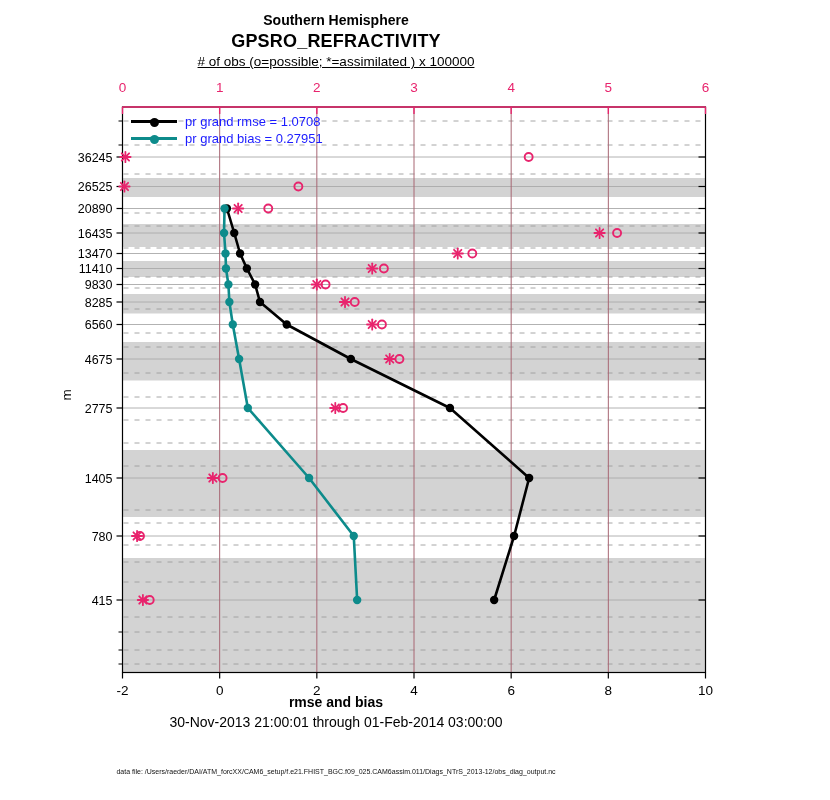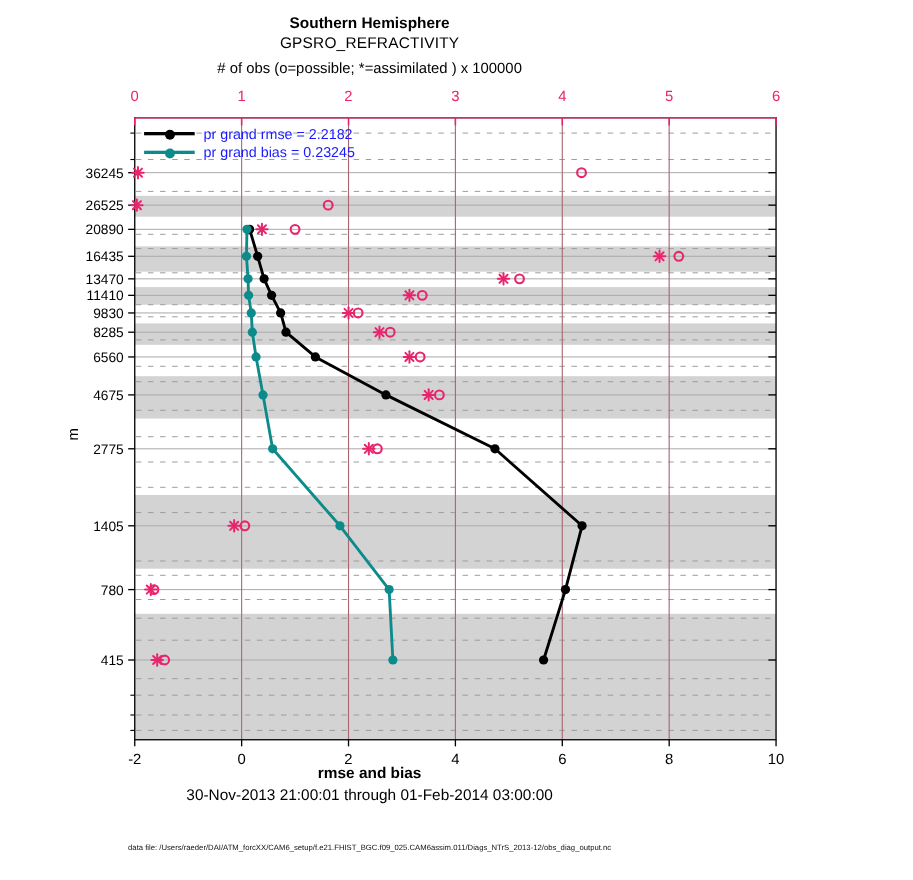--- a/index.html
+++ b/index.html
@@ -1,21 +1,21 @@
 <!DOCTYPE html>
 <html><head>
 <meta charset="utf-8">
 <style>
   html,body{margin:0;padding:0;background:#ffffff;}
   body{width:830px;height:800px;position:relative;font-family:"Liberation Sans",sans-serif;color:#000;overflow:hidden;}
   .abs{position:absolute;}
   .center{left:0;width:672px;text-align:center;}
   #title-line1{top:12px;font-size:14px;font-weight:bold;}
-  #title-line2{top:31px;font-size:14px;font-weight:normal;letter-spacing:0.2px;}
-  #top-axis-label{top:54px;font-size:13.5px;}
+  #title-line2{top:31px;font-size:18px;font-weight:bold;letter-spacing:0.2px;}
+  #top-axis-label{top:54px;font-size:13.5px;text-decoration:underline;}
   #x-axis-label{top:694px;font-size:14px;font-weight:bold;}
   #subtitle{top:714px;font-size:14px;}
   #footer{top:768px;font-size:7px;color:#111;}
   #y-axis-label{left:53px;top:380px;width:26px;font-size:13.5px;transform:rotate(-90deg);}
   #legend{left:131px;top:113px;}
   .legend-row{display:flex;align-items:center;height:17px;}
   .legend-sample{position:relative;width:46px;height:3px;margin-right:8px;}
   .legend-sample .lline{position:absolute;left:0;right:0;top:0;height:2.6px;background:currentColor;}
   .legend-sample .ldot{position:absolute;left:50%;top:50%;width:9px;height:9px;margin:-3.5px 0 0 -4.5px;border-radius:50%;background:currentColor;}
   .legend-label{font-size:13px;}
@@ -308,22 +308,22 @@
 <div class="abs center" id="x-axis-label">rmse and bias</div>
 <div class="abs center" id="subtitle">30-Nov-2013 21:00:01 through 01-Feb-2014 03:00:00</div>
 <div class="abs center" id="footer">data file: /Users/raeder/DAI/ATM_forcXX/CAM6_setup/f.e21.FHIST_BGC.f09_025.CAM6assim.011/Diags_NTrS_2013-12/obs_diag_output.nc</div>
 
 <div class="abs" id="legend">
   <div class="legend-row">
     <span class="legend-sample" style="color: rgb(0, 0, 0);">
         <span class="lline"></span>
         <span class="ldot"></span>
       </span>
-    <span class="legend-label" style="color: rgb(26, 26, 255);">pr grand rmse = 2.2182</span>
+    <span class="legend-label" style="color: rgb(26, 26, 255);">pr grand rmse = 1.0708</span>
   </div>
   <div class="legend-row">
     <span class="legend-sample" style="color: rgb(13, 139, 139);">
         <span class="lline"></span>
         <span class="ldot"></span>
       </span>
-    <span class="legend-label" style="color: rgb(26, 26, 255);">pr grand bias = 0.23245</span>
+    <span class="legend-label" style="color: rgb(26, 26, 255);">pr grand bias = 0.27951</span>
   </div>
 </div>
 
 </body></html>

